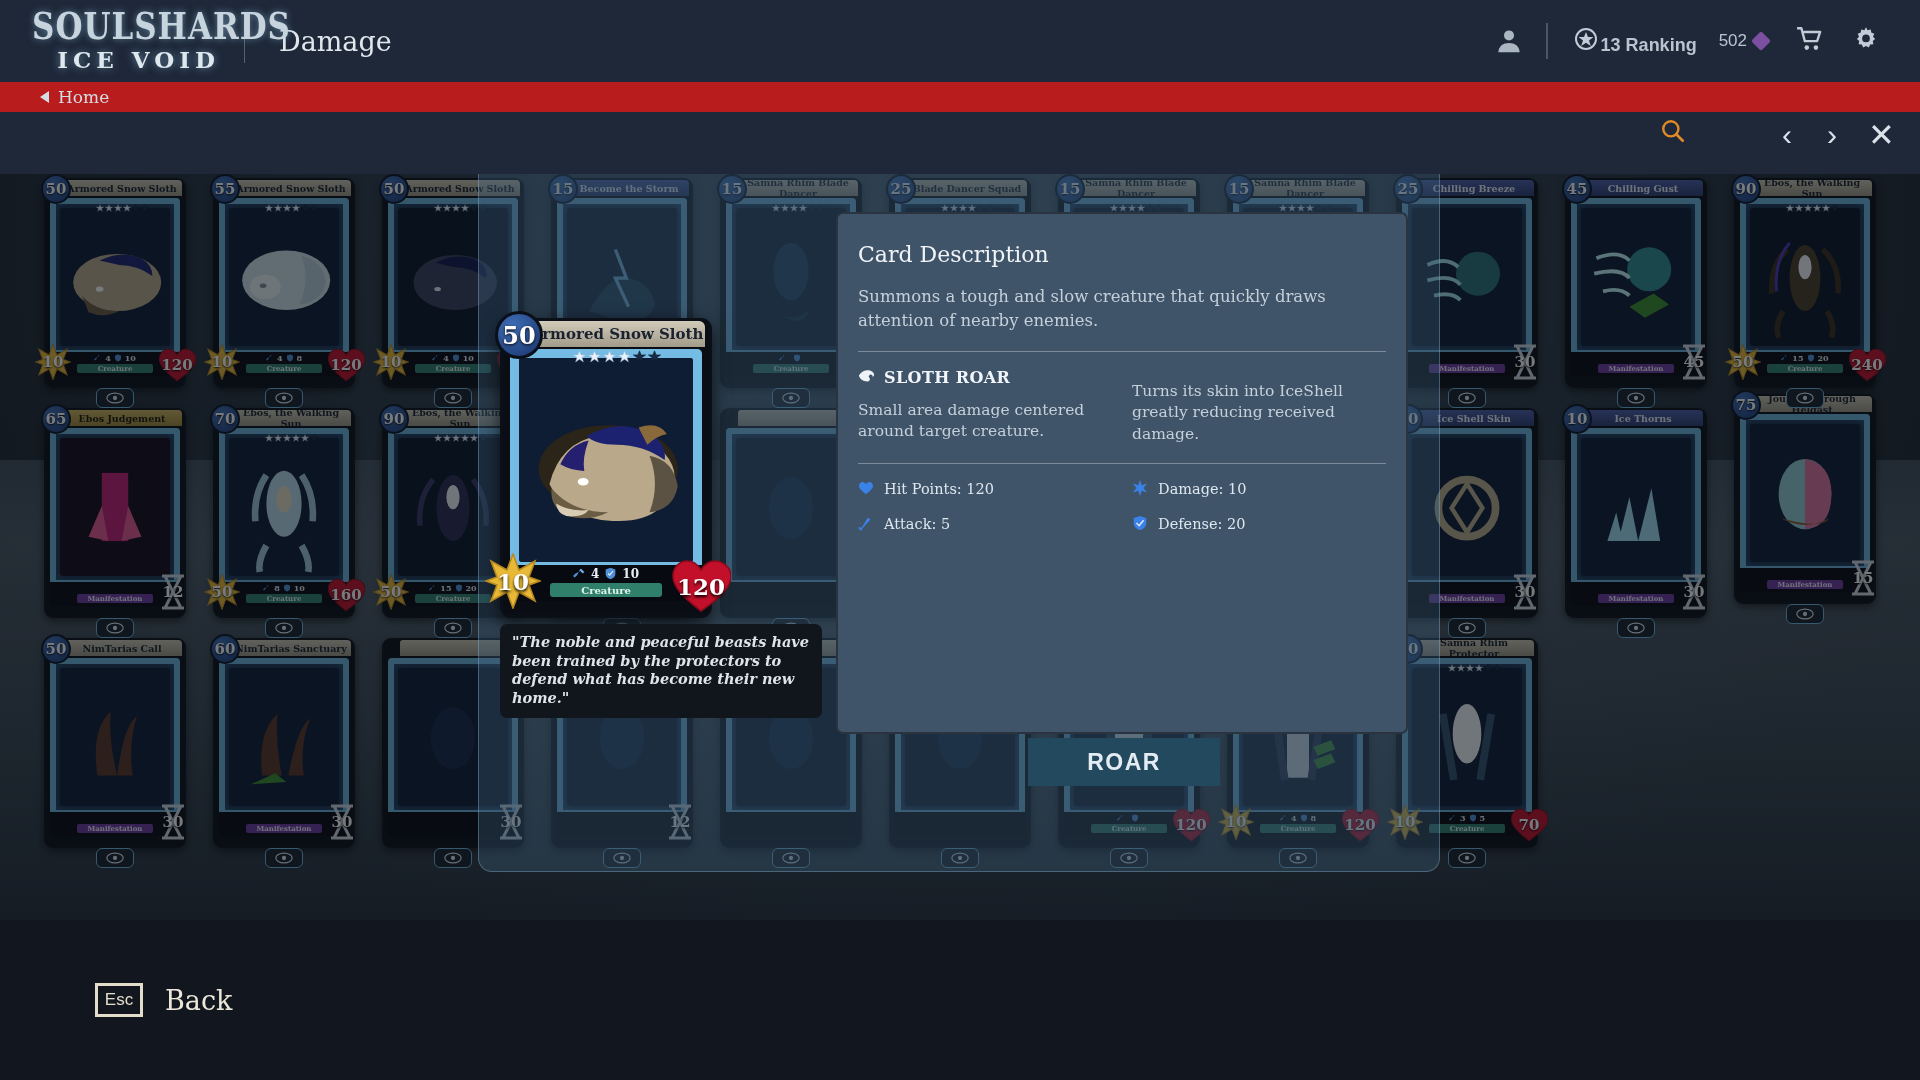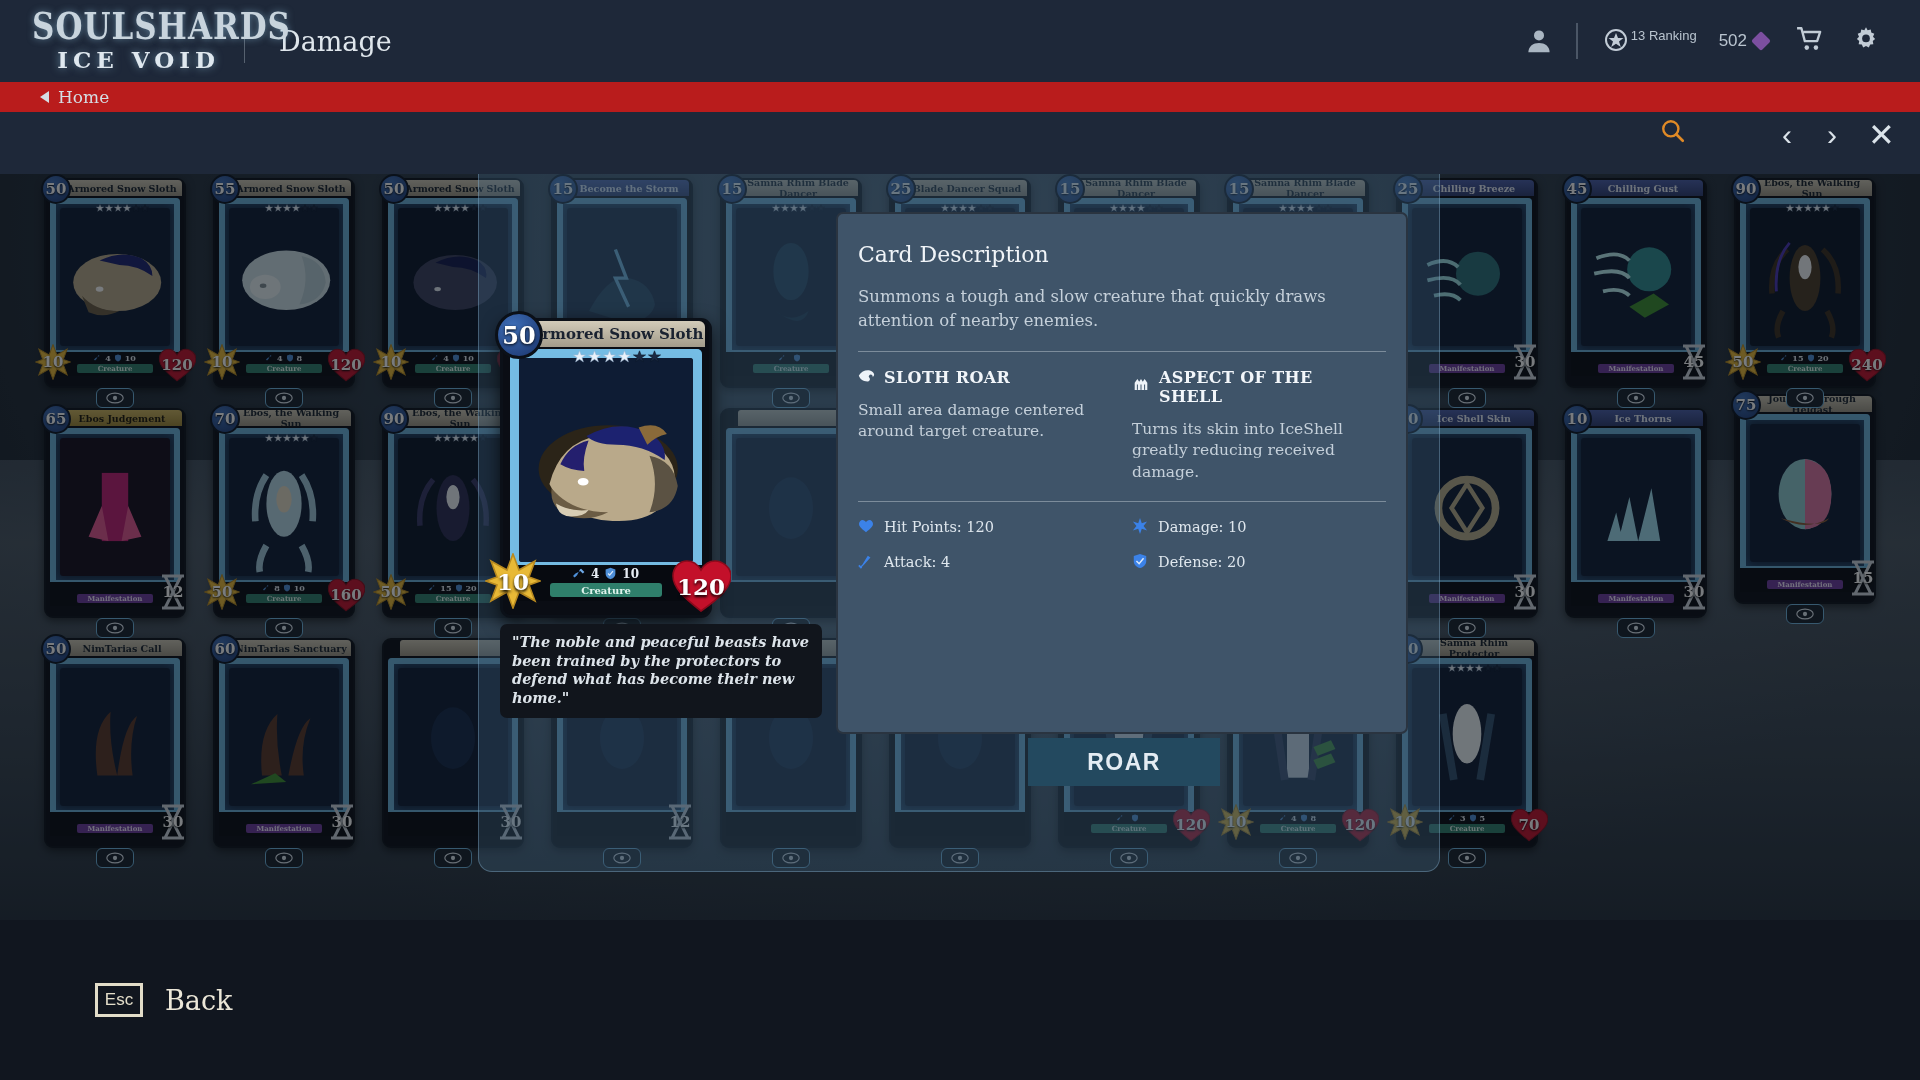--- a/index.html
+++ b/index.html
@@ -36,21 +36,21 @@
   }
   .logo .l2{
     font-family:"DejaVu Serif", serif; font-weight:bold; font-size:23px; letter-spacing:5px;
     color:#dfe8ef; text-shadow:0 0 9px rgba(150,200,230,.6); margin-top:6px; display:block;
   }
   .hdr-div { width:1px; height:44px; background:#56616f; margin:0 34px 0 24px; }
   .hdr-title { font-family:"DejaVu Serif", serif; font-size:27px; color:#dfe6ec; }
   .hdr-right { margin-left:auto; display:flex; align-items:center; gap:0; padding-right:40px; }
   .hdr-right .user-ic { width:30px; height:30px; margin-right:22px; }
   .hdr-right .vdiv { width:2px; height:36px; background:#4b5666; margin-right:26px; }
-  .rank-wrap { display:flex; align-items:flex-start; color:#b9c4cf; font-size:13px; }
+  .rank-wrap { display:flex; align-items:flex-end; color:#b9c4cf; font-size:18px;font-weight:bold; }
   .rank-wrap .star-badge { margin-right:3px; }
   .coin-wrap { display:flex; align-items:center; color:#b9c4cf; font-size:17px; margin-left:22px; }
   .gem { width:14px;height:14px;background:#7c4fa0;transform:rotate(45deg);margin-left:7px;border-radius:2px;}
   .cart-ic { margin-left:28px; }
   .gear-ic { margin-left:28px; }
 
   
   .breadcrumb {
     position:absolute; left:0; top:82px; width:1920px; height:30px;
     background:#b91c1c; display:flex; align-items:center; z-index:40;
@@ -1555,29 +1555,20 @@
             <svg width="17" height="15" viewBox="0 0 20 16">
                 <path d="M1 8c3-5 8-7 13-6 3 1 5 3 5 5s-3 4-6 3c2 2 1 5-2 5-5 0-9-3-10-7z" fill="#eef3f8"></path>
                 <circle cx="15" cy="9" r="2.2" fill="#3f5469"></circle>
               </svg>
           </span>
           <span>SLOTH ROAR</span>
         </div>
         <div class="at">Small area damage centered around target creature.</div>
       </div>
       <div class="abil">
-        <div class="ah">
-          <span>
-            <svg width="18" height="15" viewBox="0 0 20 16">
-                <path d="M3 14V6l3-4 2 3 2-3 2 3 2-3 3 4v8z" fill="#eef3f8"></path>
-                <path d="M6 14V8M10 14V8M14 14V8" stroke="#3f5469" stroke-width="1.1"></path>
-              </svg>
-          </span>
-          <span>ASPECT OF THE SHELL</span>
-        </div>
         <div class="at">Turns its skin into IceShell greatly reducing received damage.</div>
       </div>
     </div>
     <hr>
     <div class="stat-row">
       <div class="stat">
         <span>
           <svg width="16" height="14" viewBox="0 0 18 16">
               <path d="M9 15C3.5 11 1 8.5 1 5.5 1 3 3 1 5 1c1.7 0 3.2 1.1 4 2.6C9.8 2.1 11.3 1 13 1c2 0 4 2 4 4.5C17 8.5 14.5 11 9 15z" fill="#3b82e8"></path>
             </svg>
@@ -1594,21 +1585,21 @@
       </div>
     </div>
     <div class="stat-row">
       <div class="stat">
         <span>
           <svg width="16" height="16" viewBox="0 0 18 18">
               <path d="M2 16l3-3 6-10 3 2-7 8-3 3z" fill="#3b82e8"></path>
               <path d="M1 14l3 3" stroke="#3b82e8" stroke-width="2"></path>
             </svg>
         </span>
-        <span>Attack: 4</span>
+        <span>Attack: 5</span>
       </div>
       <div class="stat">
         <span>
           <svg width="16" height="16" viewBox="0 0 18 18">
               <path d="M9 1l7 2.5V9c0 4.5-3.5 7-7 8-3.5-1-7-3.5-7-8V3.5z" fill="#3b82e8"></path>
               <path d="M5 9l3 3 5-6" stroke="#dce9fb" stroke-width="1.7" fill="none"></path>
             </svg>
         </span>
         <span>Defense: 20</span>
       </div>

